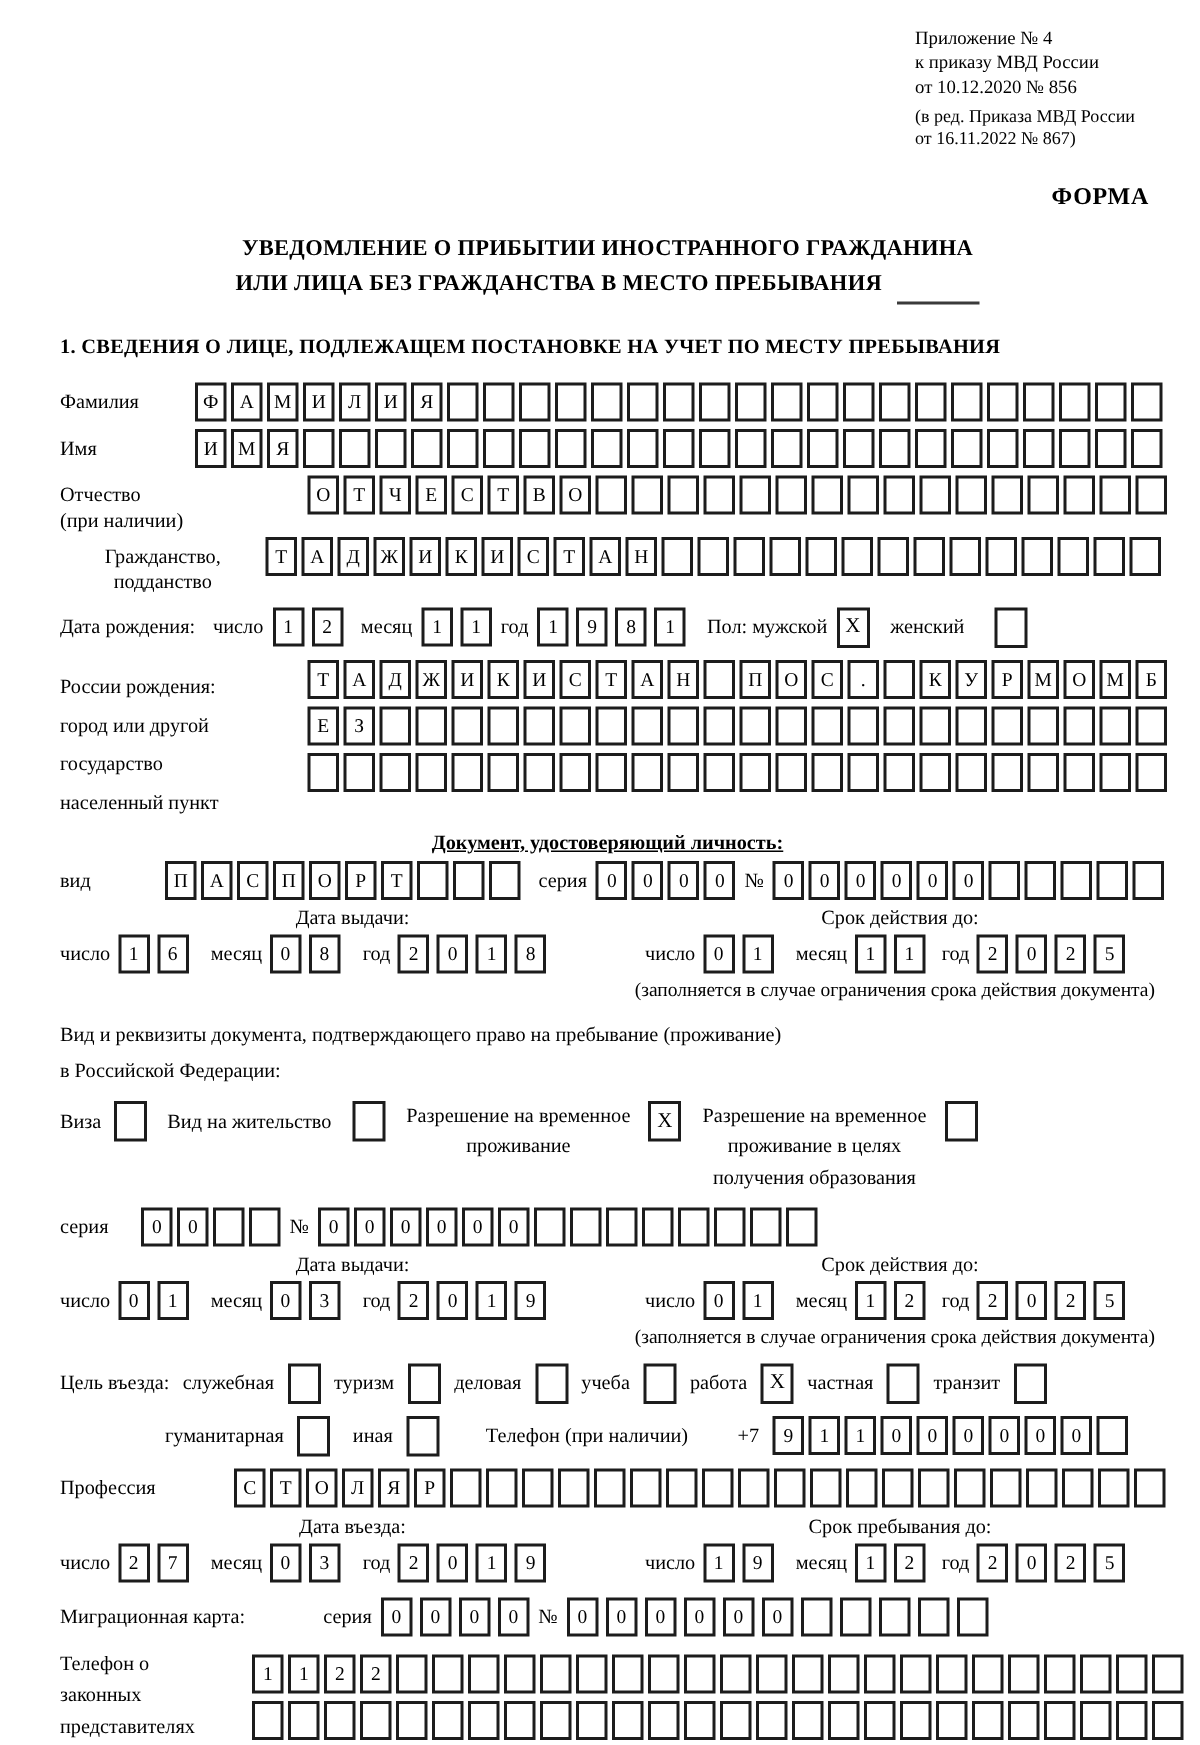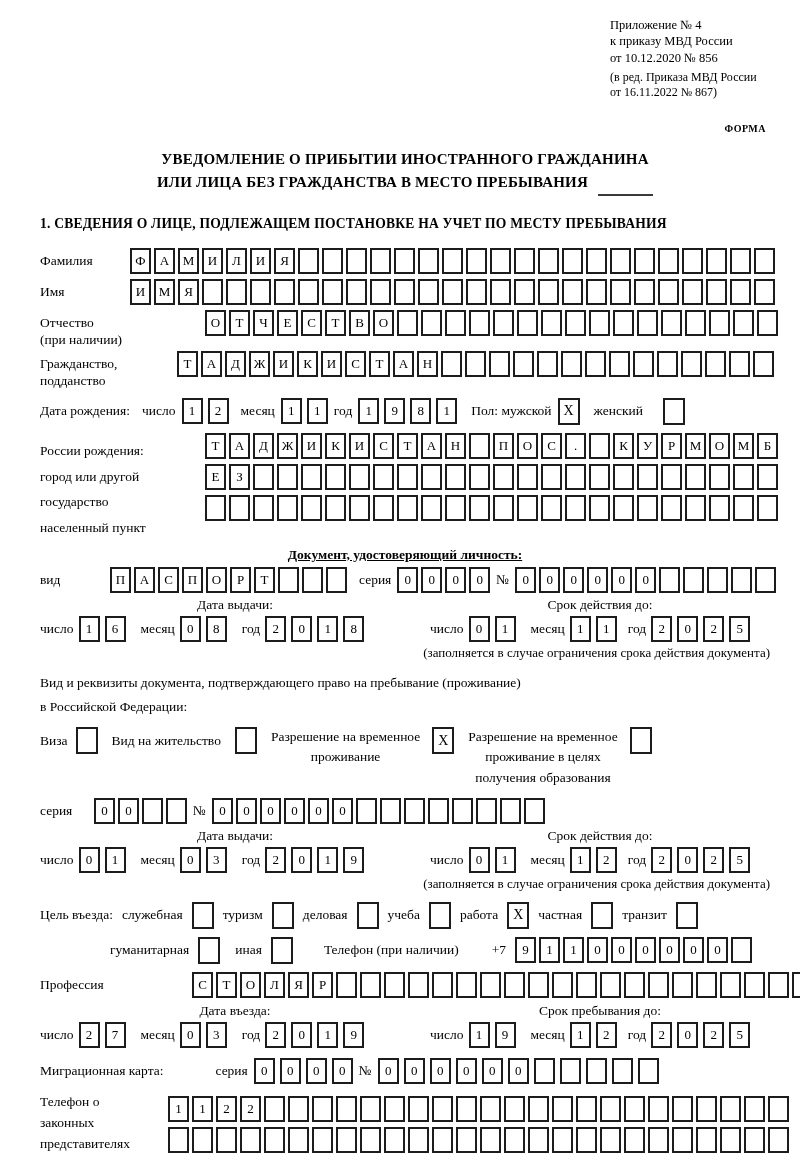--- a/index.html
+++ b/index.html
@@ -1,21 +1,21 @@
 <!DOCTYPE html>
 <html><head>
 <meta charset="utf-8">
 <style>
   html,body{margin:0;padding:0;background:#fff;}
   body{width:800px;height:1163px;font-family:"Liberation Serif",serif;color:#000;overflow:hidden;}
   .page{position:relative;width:800px;height:1163px;box-sizing:border-box;padding:17px 30px 0 40px;}
   .topblock{display:flex;justify-content:flex-end;}
   .appendix{width:160px;font-size:12.5px;line-height:1.3;white-space:nowrap;}
   .edition{margin-top:4px;font-size:12px;line-height:1.3;white-space:nowrap;}
-  .forma{text-align:right;font-weight:bold;font-size:10px;margin:22px 4px 14px 0;letter-spacing:.5px;}
+  .forma{text-align:right;font-weight:bold;font-size:16px;margin:22px 4px 14px 0;letter-spacing:.5px;}
   .title{text-align:center;font-weight:bold;font-size:15px;line-height:1.55;letter-spacing:.2px;}
   .blankline{display:inline-block;width:55px;border-bottom:2px solid #3a3a3a;margin-left:10px;}
   .sect{font-weight:bold;font-size:13.6px;margin:20px 0 16px 0;letter-spacing:.2px;white-space:nowrap;}
   .frow{display:flex;align-items:flex-start;margin-bottom:5px;font-size:13.5px;}
   .lbl{flex:0 0 auto;line-height:1.25;padding-top:5px;}
   .cellrow{display:flex;gap:3px;flex:0 0 auto;}
   .cell{width:21px;height:26px;border:2px solid #1c1c1c;box-sizing:border-box;display:flex;
         align-items:center;justify-content:center;font-size:13px;background:#fff;flex:0 0 auto;}
   .checkbox{width:22px;height:27px;border:2px solid #1c1c1c;box-sizing:border-box;display:inline-flex;
         align-items:center;justify-content:center;font-size:14px;background:#fff;flex:0 0 auto;}
@@ -154,21 +154,21 @@
         <span class="cell"></span>
         <span class="cell"></span>
         <span class="cell"></span>
         <span class="cell"></span>
         <span class="cell"></span>
         <span class="cell"></span>
       </div>
   </div>
 
   <div class="frow" style="margin-bottom:8px;">
-    <div class="lbl" style="width:137px;">
+    <div class="lbl" style="width:137px;text-align:center;">
       <div>Гражданство,</div>
       <div>подданство</div>
     </div>
     <div class="cellrow">
         <span class="cell">Т</span>
         <span class="cell">А</span>
         <span class="cell">Д</span>
         <span class="cell">Ж</span>
         <span class="cell">И</span>
         <span class="cell">К</span>
@@ -528,21 +528,21 @@
         <span class="cell">0</span>
         <span class="cell">0</span>
         <span class="cell">0</span>
         <span class="cell">0</span>
         <span class="cell">0</span>
         <span class="cell">0</span>
         <span class="cell"></span>
       </span>
   </div>
 
-  <div class="frow" style="margin-top:8px;gap:36px;">
+  <div class="frow" style="margin-top:8px;">
     <div class="lbl" style="width:116px;">Профессия</div>
     <div class="cellrow">
         <span class="cell">С</span>
         <span class="cell">Т</span>
         <span class="cell">О</span>
         <span class="cell">Л</span>
         <span class="cell">Я</span>
         <span class="cell">Р</span>
         <span class="cell"></span>
         <span class="cell"></span>

